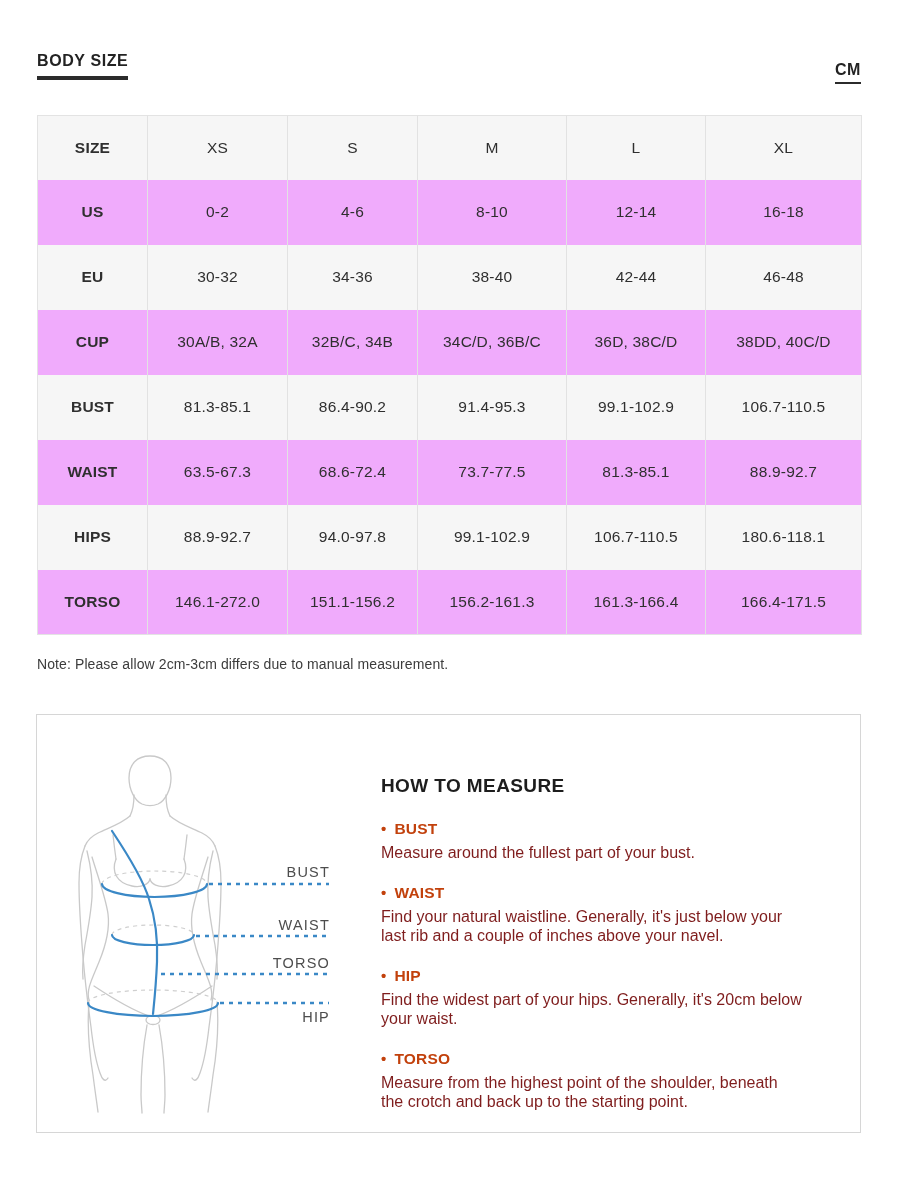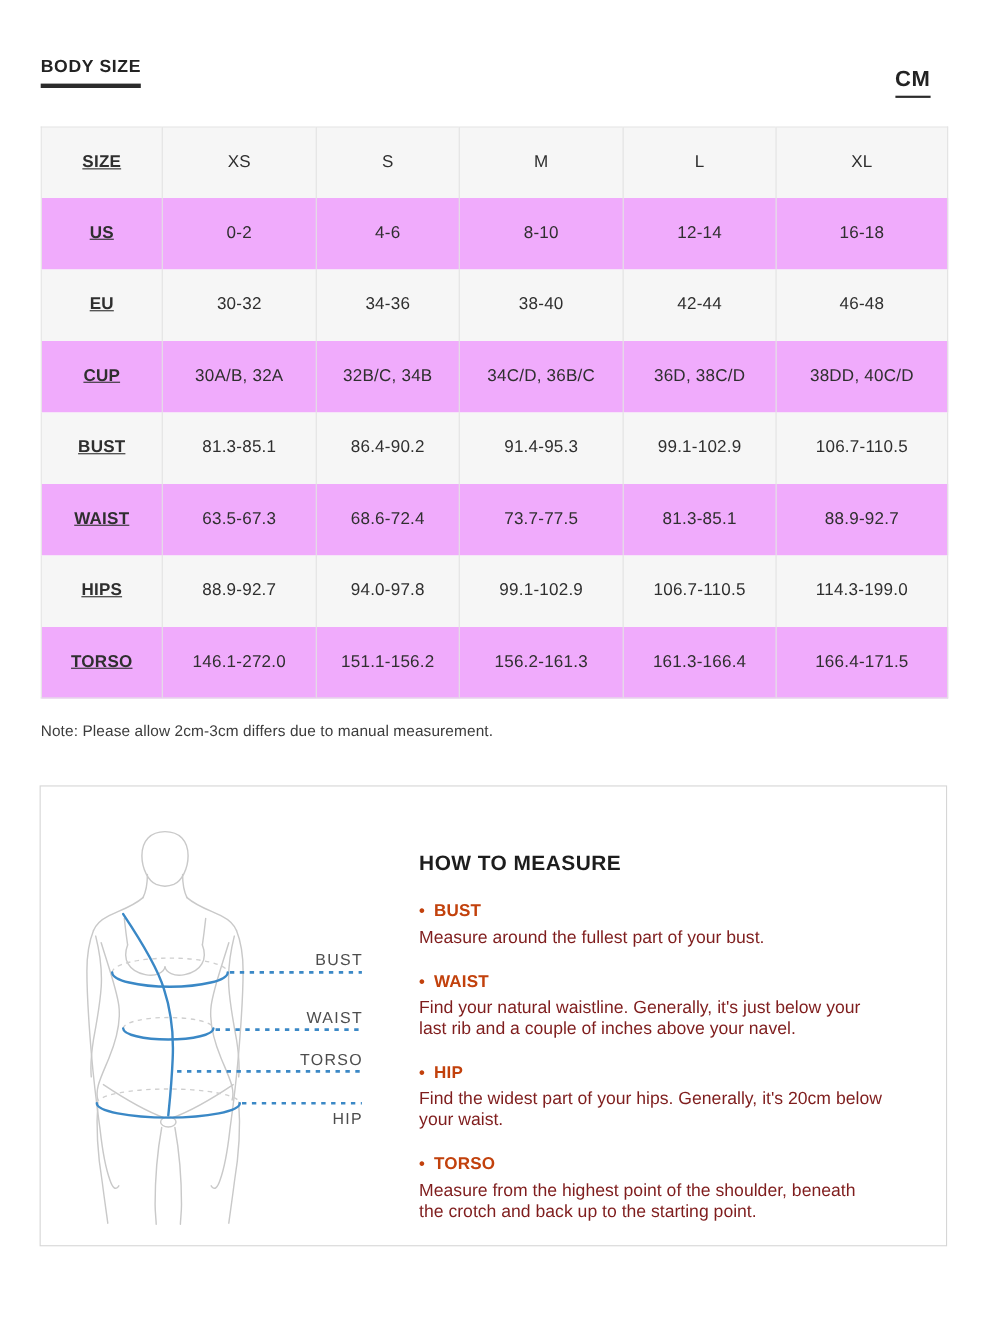--- a/index.html
+++ b/index.html
@@ -25,23 +25,23 @@
     font-size: 16px;
     font-weight: 600;
     letter-spacing: 0.6px;
     color: #232323;
     border-bottom: 4px solid #2b2b2b;
     padding-bottom: 6px;
     display: inline-block;
   }
   .unit-toggle {
     position: absolute;
-    right: 54px;
+    right: 39px;
     top: 61px;
-    font-size: 20px;
+    font-size: 16px;
     font-weight: 700;
     letter-spacing: 0.6px;
     color: #232323;
     border-bottom: 2px solid #2b2b2b;
     padding-bottom: 3px;
     cursor: pointer;
     text-decoration: none;
   }
 
   
@@ -58,21 +58,21 @@
     height: 65px;
     text-align: center;
     vertical-align: middle;
     font-size: 15.5px;
     letter-spacing: 0.2px;
     color: #2f2f2f;
     border-left: 1px solid #e2e2e2;
     background: #f0abfc;
   }
   .size-chart tr:first-child td { height: 64px; }
-  .size-chart td:first-child { border-left: none; text-decoration: underline; }
+  .size-chart td:first-child { border-left: none; }
   .size-chart tr.shaded td { background: #f6f6f6; }
   .size-chart td.row-label { font-weight: 700; }
 
   
   .note {
     position: absolute;
     left: 37px;
     top: 656px;
     font-size: 14px;
     color: #3c3c3c;
@@ -198,21 +198,21 @@
           <td>73.7-77.5</td>
           <td>81.3-85.1</td>
           <td>88.9-92.7</td>
         </tr>
         <tr class="shaded">
           <td class="row-label">HIPS</td>
           <td>88.9-92.7</td>
           <td>94.0-97.8</td>
           <td>99.1-102.9</td>
           <td>106.7-110.5</td>
-          <td>114.3-199.0</td>
+          <td>180.6-118.1</td>
         </tr>
         <tr>
           <td class="row-label">TORSO</td>
           <td>146.1-272.0</td>
           <td>151.1-156.2</td>
           <td>156.2-161.3</td>
           <td>161.3-166.4</td>
           <td>166.4-171.5</td>
         </tr>
       </tbody>

